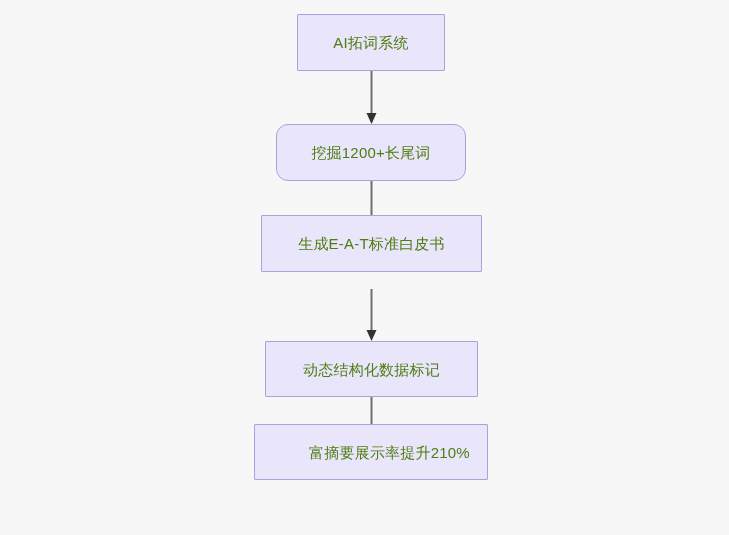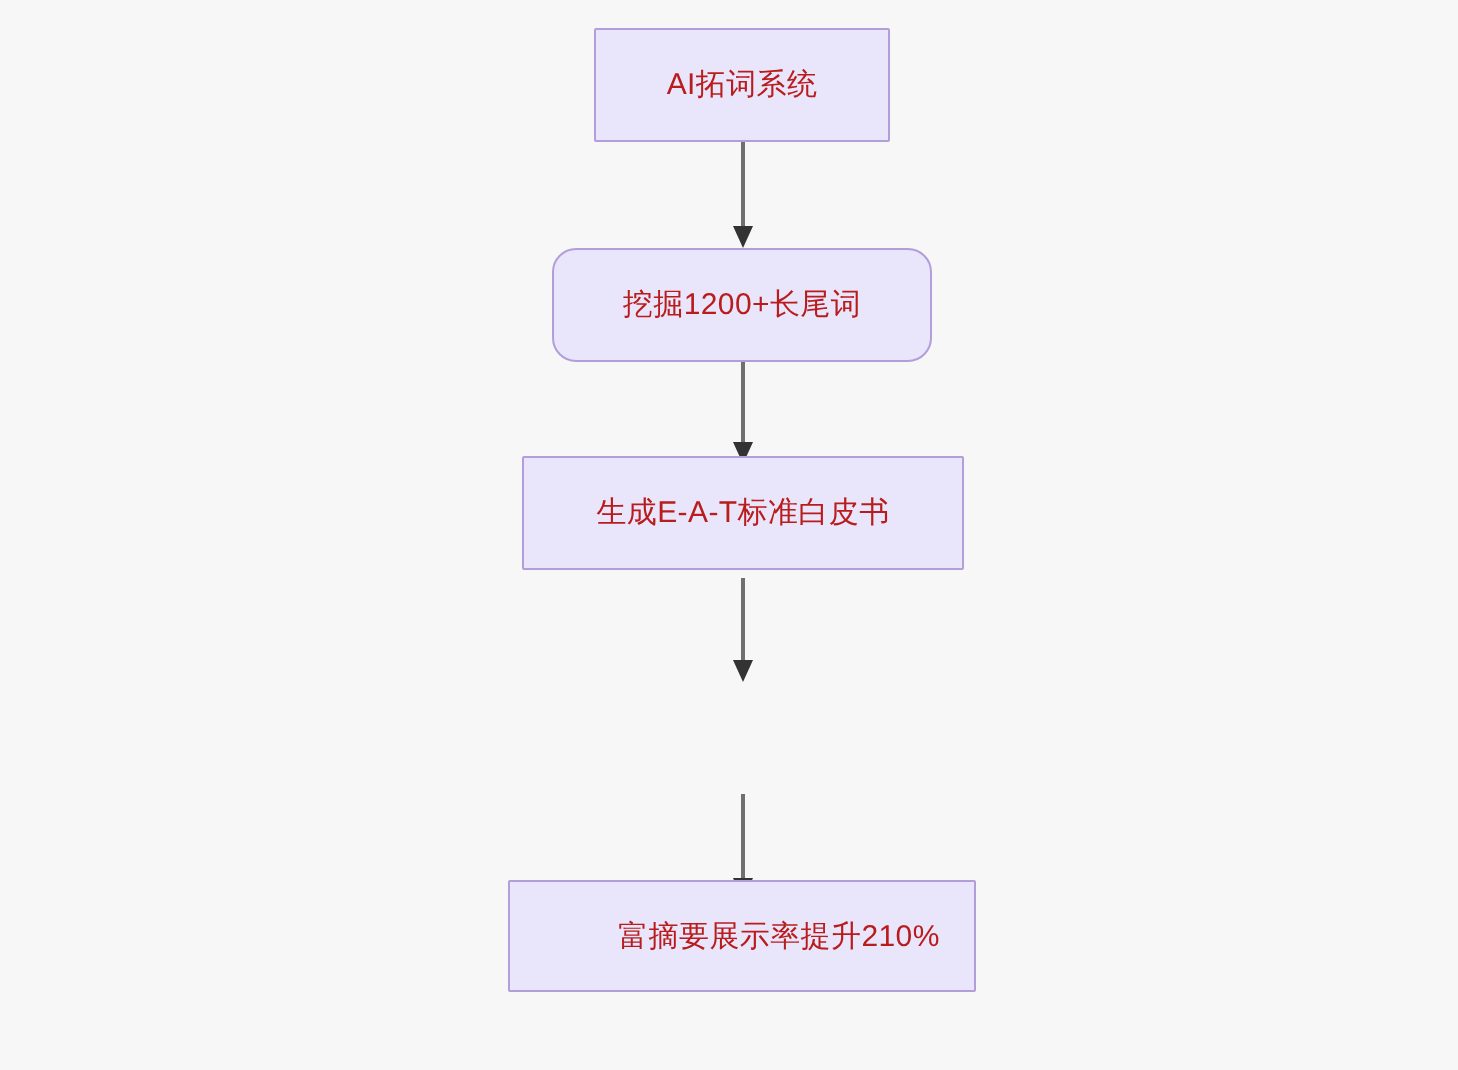--- a/index.html
+++ b/index.html
@@ -21,36 +21,36 @@
   }
   .node {
     position: absolute;
     box-sizing: border-box;
     background: #e9e5fb;
     border: 1.4px solid #b39ddb;
     border-radius: 1px;
     display: flex;
     align-items: center;
     justify-content: center;
-    color: #b91c1c;
+    color: #4d7c0f;
     font-size: 15px;
     line-height: 1;
     letter-spacing: 0.2px;
     white-space: nowrap;
   }
   .node-label {
     display: block;
     text-align: center;
   }
   
   .node-1 { left: 297px; top: 14px;  width: 148px; height: 57px; }
   .node-2 { left: 276px; top: 124px; width: 190px; height: 57px; border-radius: 12px; }
-  .node-3 { left: 261px; top: 228px; width: 221px; height: 57px; }
+  .node-3 { left: 261px; top: 215px; width: 221px; height: 57px; }
   .node-4 { left: 265px; top: 341px; width: 213px; height: 56px; }
-  .node-5 { left: 254px; top: 440px; width: 234px; height: 56px; padding-left: 37px; }
+  .node-5 { left: 254px; top: 424px; width: 234px; height: 56px; padding-left: 37px; }
 
   .edge {
     position: absolute;
     left: 0;
     top: 0;
     width: 729px;
     height: 535px;
     pointer-events: none;
   }
   .edge-line {
@@ -96,18 +96,21 @@
   </div>
 
   <div class="node node-2">
     <span class="node-label">挖掘1200+长尾词</span>
   </div>
 
   <div class="node node-3">
     <span class="node-label">生成E-A-T标准白皮书</span>
   </div>
 
+  <div class="node node-4">
+    <span class="node-label">动态结构化数据标记</span>
+  </div>
 
   <div class="node node-5">
     <span class="node-label">富摘要展示率提升210%</span>
   </div>
 
 </div>
 
 </body></html>

